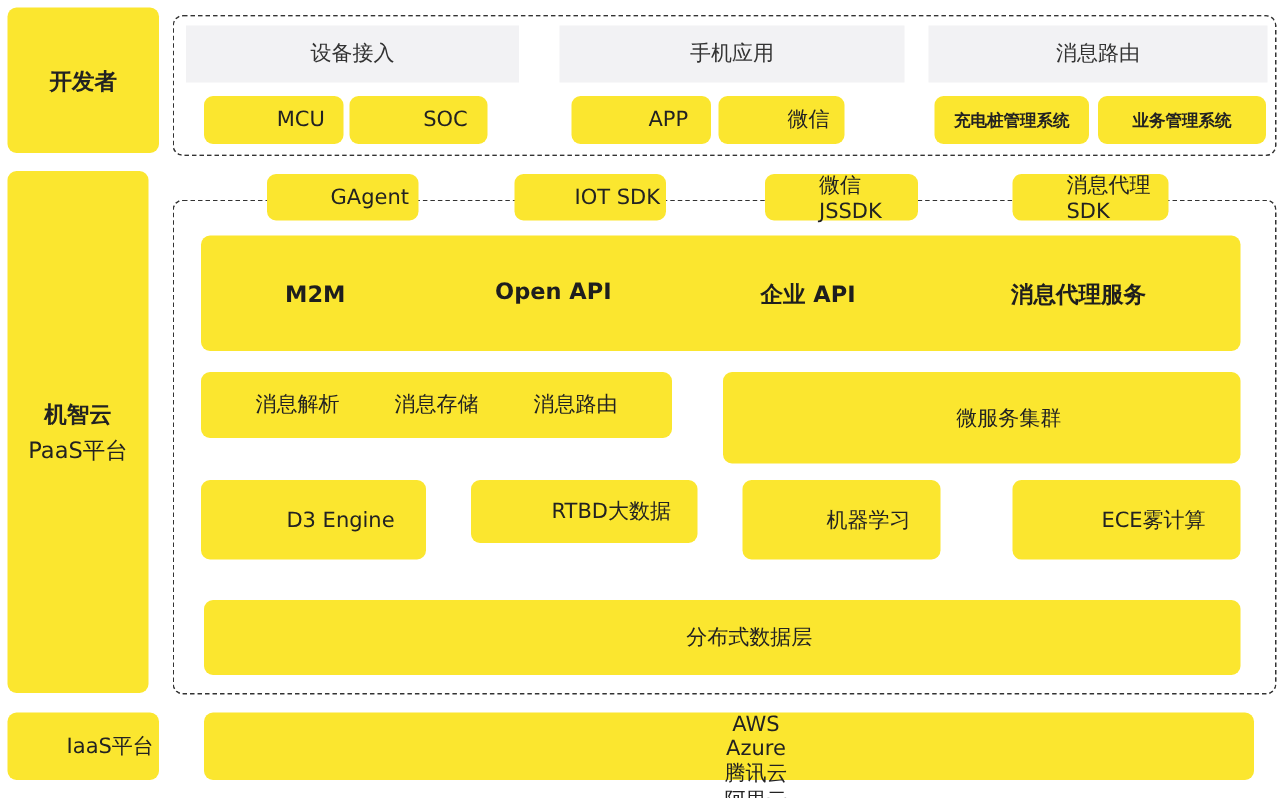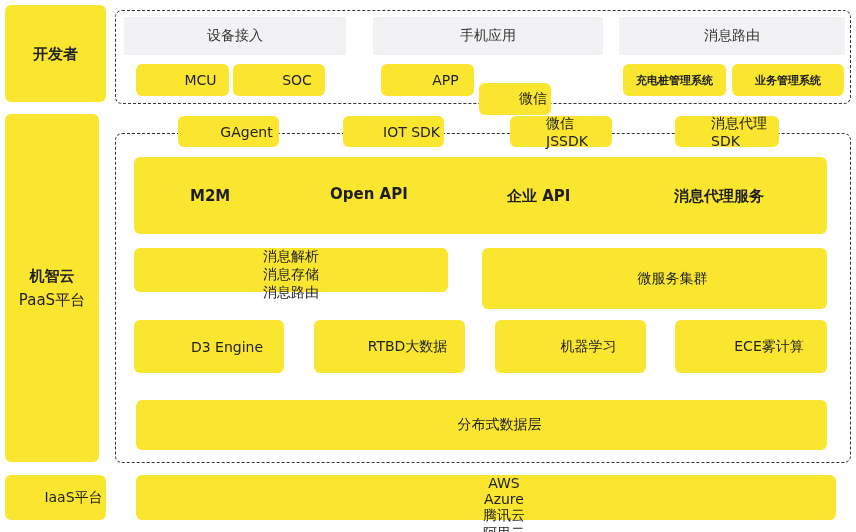--- a/index.html
+++ b/index.html
@@ -35,21 +35,21 @@
 
 <div class="abs y t13" style="left:136px;top:64px;width:93px;height:32px;">
     <span>MCU</span>
   </div>
 <div class="abs y t13" style="left:233px;top:64px;width:92px;height:32px;">
     <span>SOC</span>
   </div>
 <div class="abs y t13" style="left:381px;top:64px;width:93px;height:32px;">
     <span>APP</span>
   </div>
-<div class="abs y t13" style="left:479px;top:64px;width:72px;height:32px;margin-top:19px;">
+<div class="abs y t13" style="left:479px;top:64px;width:84px;height:32px;">
     <span>微信</span>
   </div>
 <div class="abs y t11" style="left:623px;top:64px;width:103px;height:32px;">
     <span>充电桩管理系统</span>
   </div>
 <div class="abs y t11" style="left:732px;top:64px;width:112px;height:32px;">
     <span>业务管理系统</span>
   </div>
 
 <div class="abs y lbl" style="left:5px;top:114px;width:94px;height:348px;flex-direction:column;">
@@ -71,36 +71,36 @@
     <span>消息代理SDK</span>
   </div>
 
 <div class="abs y b" style="left:134px;top:157px;width:693px;height:77px;justify-content:flex-start;">
   <span class="abs" style="left:56px;top:30px;">M2M</span>
   <span class="abs" style="left:196px;top:28px;">Open API</span>
   <span class="abs" style="left:373px;top:30px;">企业 API</span>
   <span class="abs" style="left:540px;top:30px;">消息代理服务</span>
 </div>
 
-<div class="abs y t13" style="left:134px;top:248px;width:314px;height:44px;justify-content:space-around;padding:0 18px;flex-direction:column;">
+<div class="abs y t13" style="left:134px;top:248px;width:314px;height:44px;justify-content:space-around;padding:0 18px;">
   <span>消息解析</span>
   <span>消息存储</span>
   <span>消息路由</span>
 </div>
 <div class="abs y t13" style="left:482px;top:248px;width:345px;height:61px;">
   <span>微服务集群</span>
 </div>
 
 <div class="abs y t13" style="left:134px;top:320px;width:150px;height:53px;">
     <span>D3 Engine</span>
   </div>
-<div class="abs y t13" style="left:314px;top:320px;width:151px;height:53px;text-align:center;">
+<div class="abs y t13" style="left:314px;top:320px;width:151px;height:42px;text-align:center;">
     <span>RTBD大数据</span>
   </div>
-<div class="abs y t13" style="left:495px;top:320px;width:151px;height:53px;">
+<div class="abs y t13" style="left:495px;top:320px;width:132px;height:53px;">
     <span>机器学习</span>
   </div>
 <div class="abs y t13" style="left:675px;top:320px;width:152px;height:53px;">
     <span>ECE雾计算</span>
   </div>
 
 <div class="abs y t13" style="left:136px;top:400px;width:691px;height:50px;">
   <span>分布式数据层</span>
 </div>
 

